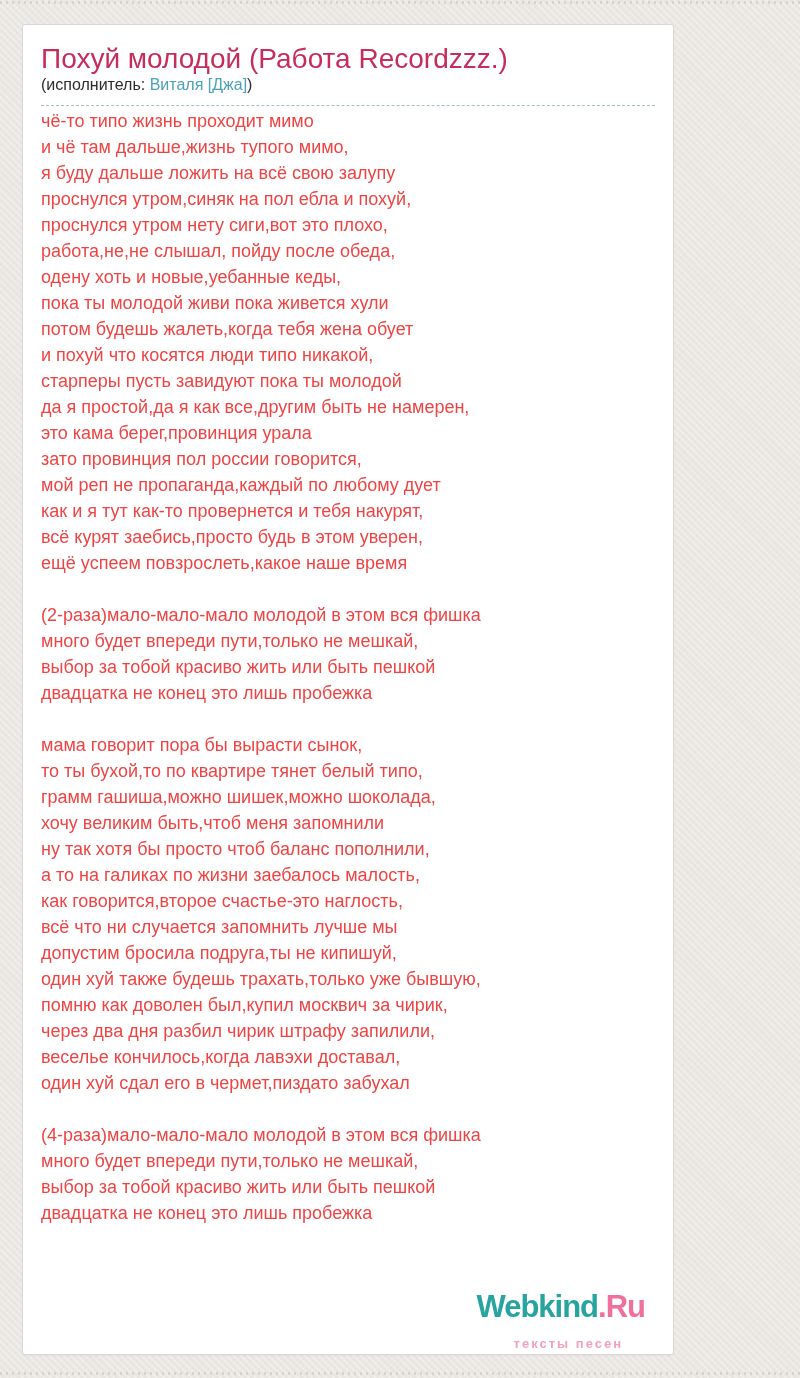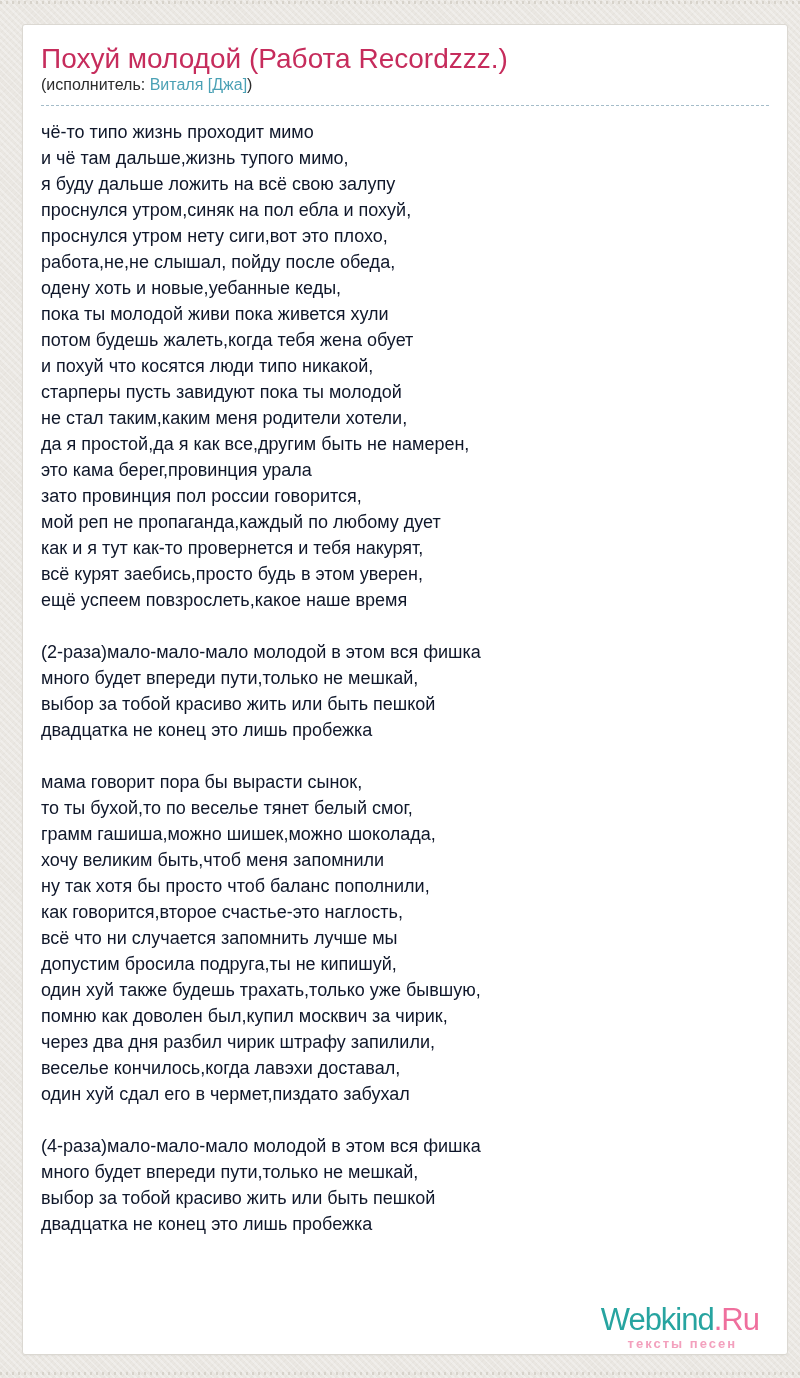--- a/index.html
+++ b/index.html
@@ -19,21 +19,21 @@
     position: absolute;
     left: 0; width: 800px; height: 3px;
     background-image: repeating-linear-gradient(90deg, #d7d3cb 0 2px, transparent 2px 6px);
   }
   .edge-dots.top { top: 1px; }
   .edge-dots.bottom { top: 1372px; }
   .card {
     position: absolute;
     left: 22px;
     top: 24px;
-    width: 766px;
+    width: 652px;
     height: 1331px;
     background: #ffffff;
     border: 1px solid #dbd8d2;
     border-radius: 3px;
     box-shadow: 0 1px 2px rgba(0,0,0,0.04);
     padding: 17px 18px 0 18px;
   }
   .page-title {
     font-size: 28px;
     font-weight: 400;
@@ -48,48 +48,48 @@
     padding-bottom: 10px;
     border-bottom: 1px dashed #a4bcc9;
   }
   .artist-link {
     color: #4ba1b5;
     text-decoration: none;
     cursor: pointer;
     margin-top: 24px;
   }
   .lyrics {
-    margin-top: 13px;
+    margin-top: 2px;
     font-size: 18px;
     line-height: 26px;
-    color: #0f172a;
+    color: #ef4444;
   }
   .stanza { margin-bottom: 26px; }
   .stanza:last-child { margin-bottom: 0; }
   .line { white-space: pre; }
   .logo {
     position: absolute;
     right: 28px;
     bottom: 4px;
     text-align: right;
     line-height: 1;
     cursor: pointer;
   }
   .logo .wordmark {
     font-size: 31px;
-    font-weight: 400;
+    font-weight: 700;
     letter-spacing: -1px;
     line-height: 30px;
     white-space: nowrap;
     margin-left: 12px;
   }
   .logo .word-main { color: #27a4a0; }
   .logo .word-suffix { color: #ef6f9d; }
   .logo .tagline {
-    margin-top: 2px;
+    margin-top: 15px;
     padding-right: 22px;
     font-size: 13px;
     font-weight: 700;
     letter-spacing: 2px;
     color: #f3a0bd;
   }
 </style>
 </head>
 <body>
 
@@ -106,41 +106,41 @@
         <div class="line">и чё там дальше,жизнь тупого мимо,</div>
         <div class="line">я буду дальше ложить на всё свою залупу</div>
         <div class="line">проснулся утром,синяк на пол ебла и похуй,</div>
         <div class="line">проснулся утром нету сиги,вот это плохо,</div>
         <div class="line">работа,не,не слышал, пойду после обеда,</div>
         <div class="line">одену хоть и новые,уебанные кеды,</div>
         <div class="line">пока ты молодой живи пока живется хули</div>
         <div class="line">потом будешь жалеть,когда тебя жена обует</div>
         <div class="line">и похуй что косятся люди типо никакой,</div>
         <div class="line">старперы пусть завидуют пока ты молодой</div>
-        <div class="line">не стал таким,каким меня родители хотели,</div>
         <div class="line">да я простой,да я как все,другим быть не намерен,</div>
         <div class="line">это кама берег,провинция урала</div>
         <div class="line">зато провинция пол россии говорится,</div>
         <div class="line">мой реп не пропаганда,каждый по любому дует</div>
         <div class="line">как и я тут как-то провернется и тебя накурят,</div>
         <div class="line">всё курят заебись,просто будь в этом уверен,</div>
         <div class="line">ещё успеем повзрослеть,какое наше время</div>
       </div>
       <div class="stanza">
         <div class="line">(2-раза)мало-мало-мало молодой в этом вся фишка</div>
         <div class="line">много будет впереди пути,только не мешкай,</div>
         <div class="line">выбор за тобой красиво жить или быть пешкой</div>
         <div class="line">двадцатка не конец это лишь пробежка</div>
       </div>
       <div class="stanza">
         <div class="line">мама говорит пора бы вырасти сынок,</div>
-        <div class="line">то ты бухой,то по веселье тянет белый смог,</div>
+        <div class="line">то ты бухой,то по квартире тянет белый типо,</div>
         <div class="line">грамм гашиша,можно шишек,можно шоколада,</div>
         <div class="line">хочу великим быть,чтоб меня запомнили</div>
         <div class="line">ну так хотя бы просто чтоб баланс пополнили,</div>
+        <div class="line">а то на галиках по жизни заебалось малость,</div>
         <div class="line">как говорится,второе счастье-это наглость,</div>
         <div class="line">всё что ни случается запомнить лучше мы</div>
         <div class="line">допустим бросила подруга,ты не кипишуй,</div>
         <div class="line">один хуй также будешь трахать,только уже бывшую,</div>
         <div class="line">помню как доволен был,купил москвич за чирик,</div>
         <div class="line">через два дня разбил чирик штрафу запилили,</div>
         <div class="line">веселье кончилось,когда лавэхи доставал,</div>
         <div class="line">один хуй сдал его в чермет,пиздато забухал</div>
       </div>
       <div class="stanza">

